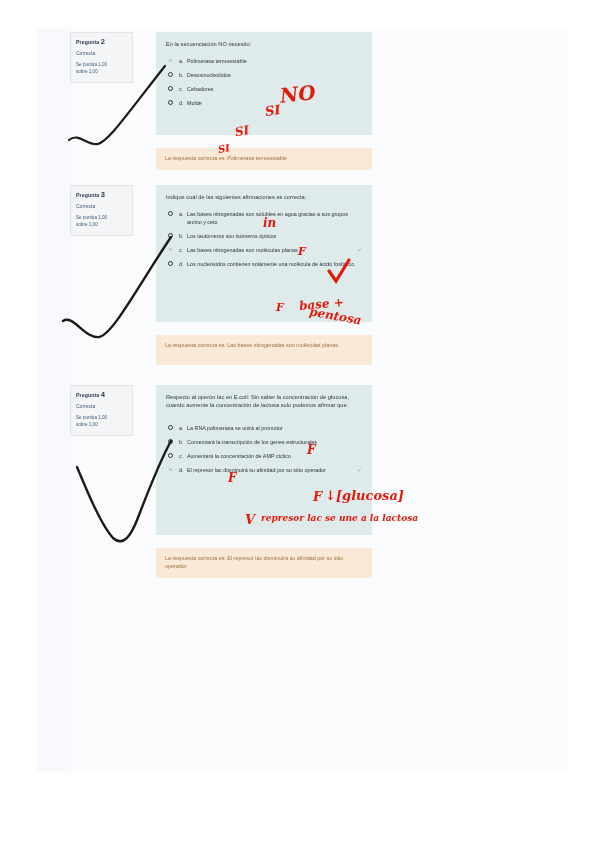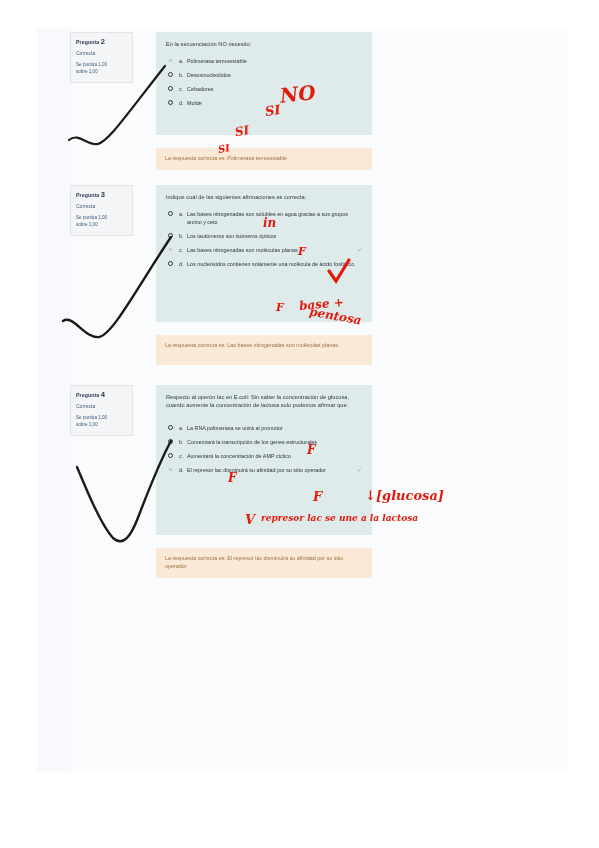--- a/index.html
+++ b/index.html
@@ -270,18 +270,18 @@
       <div class="ftext">La respuesta correcta es: El represor lac disminuirá su afinidad por su sitio operador</div>
     </div>
 
     <svg class="ink" style="left:36px; top:54px;" width="110" height="110" viewBox="0 0 110 110">
       <path d="M4 28 C 14 52, 28 86, 40 99 C 50 108, 58 98, 66 76 C 76 50, 88 20, 98 2" stroke="#1a1a1a" stroke-width="2.4" fill="none" stroke-linecap="round"></path>
     </svg>
 
     <div class="hw" style="left:270px; top:58px; font-size:12px;">F</div>
     <div class="hw" style="left:191px; top:86px; font-size:12px;">F</div>
     <div class="hw" style="left:276px; top:104px; font-size:13px;">F</div>
-    <div class="hw" style="left:288px; top:103px; font-size:13px;margin-left:40px;">↓[glucosa]</div>
+    <div class="hw" style="left:288px; top:103px; font-size:13px;">↓[glucosa]</div>
     <div class="hw" style="left:208px; top:127px; font-size:13px;">V</div>
     <div class="hw" style="left:224px; top:128px; font-size:9px;">represor lac se une a la lactosa</div>
   </div>
 
 </div>
 
 </body></html>

